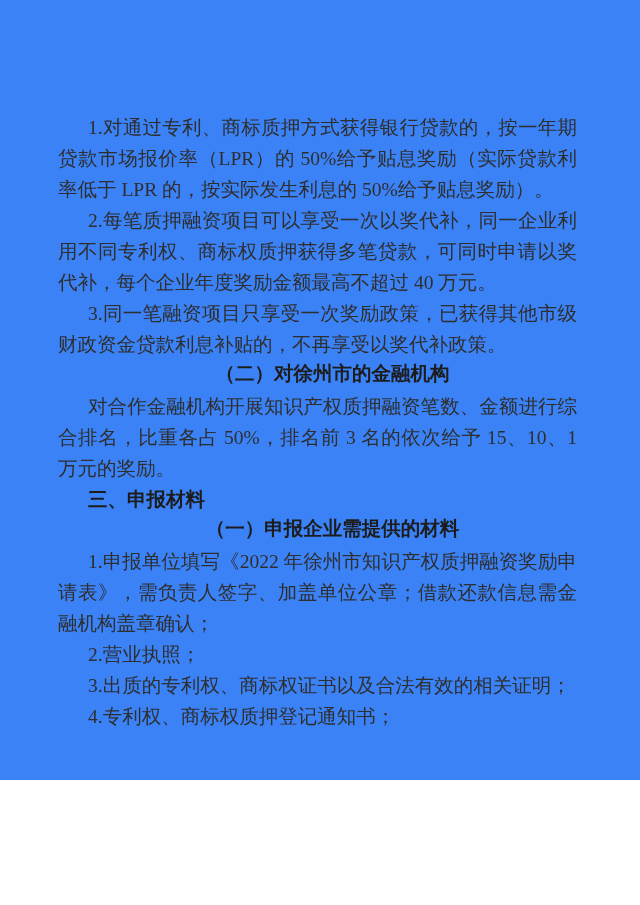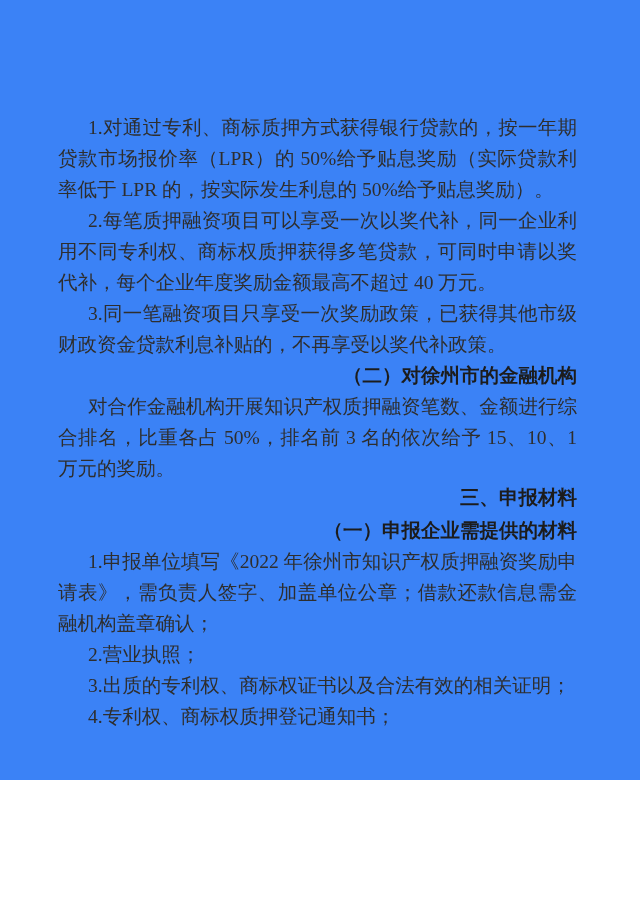--- a/index.html
+++ b/index.html
@@ -28,30 +28,30 @@
   .para {
     margin: 0;
     padding: 0;
     text-indent: 30px;
   }
   .para.body {
     font-family: "Liberation Serif", serif;
     font-weight: normal;
   }
   .para.heading-hei {
+    font-family: Liberation Serif, serif;
+    font-weight: bold;
+    color: #1c1c1c;
+    text-align: left;
+  }
+  .para.heading-kai {
     font-family: Liberation Mono, monospace;
     font-weight: bold;
     color: #1c1c1c;
-    text-align: right;
-  }
-  .para.heading-kai {
-    font-family: Liberation Serif, serif;
-    font-weight: bold;
-    color: #1c1c1c;
-    text-align: right;
+    text-align: center;
   }
   .page-footer {
     position: absolute;
     left: 90px;
     top: 805px;
     font-family: "Liberation Serif", serif;
     font-size: 15px;
     line-height: 24px;
     color: #333333;
     letter-spacing: 1px;

